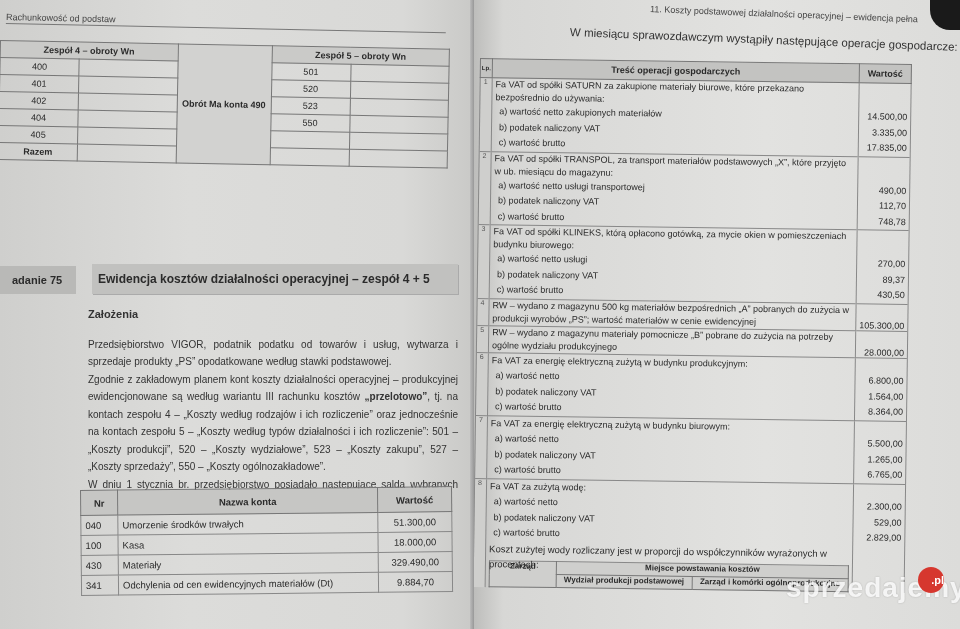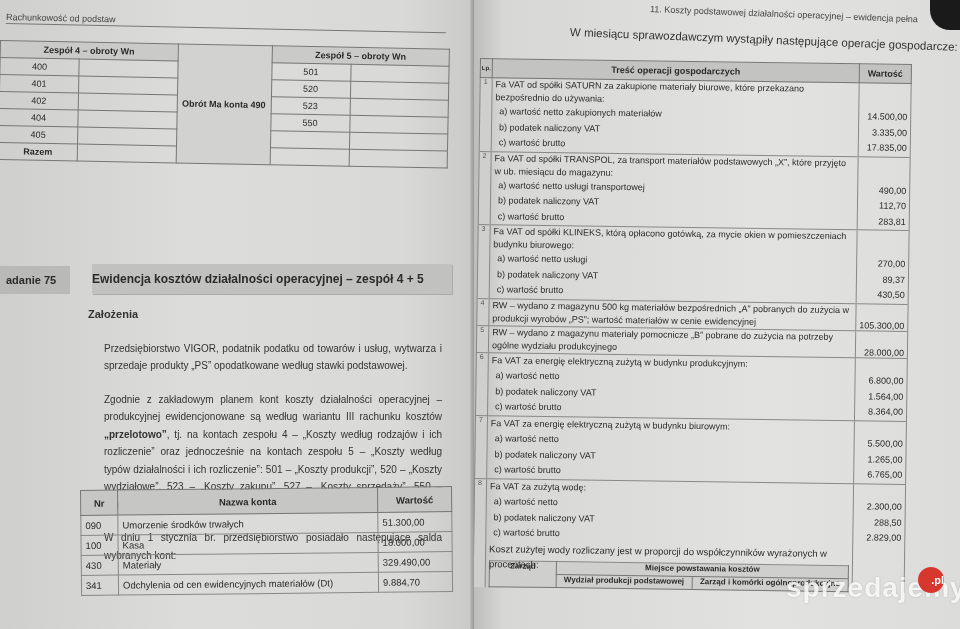--- a/index.html
+++ b/index.html
@@ -11,30 +11,30 @@
   .corner-dark{position:absolute;right:0;top:0;width:30px;height:30px;background:#1a1a1a;border-bottom-left-radius:20px;}
   .running-head-left{position:absolute;left:6px;top:12px;font-size:9px;color:#444;border-bottom:1px solid #777;width:440px;padding-bottom:1px;transform:rotate(1.2deg);transform-origin:left;}
   .running-head-right{position:absolute;left:176px;top:4px;font-size:9px;color:#444;transform:rotate(2.2deg);transform-origin:left;}
   
   .zesp{position:absolute;left:0;top:40px;width:450px;transform:rotate(1.1deg);transform-origin:left top;border-collapse:collapse;font-size:9px;}
   .zesp td{border:1px solid #777;height:16px;padding:0 4px;}
   .zesp .hdr{font-weight:bold;text-align:center;font-family:"Liberation Sans",sans-serif;background:#cacac8;}
   .zesp .num{text-align:center;width:70px;}
   .zesp .mid{text-align:center;font-weight:bold;background:#d2d2d0;width:85px;}
   
-  .zad-tab{position:absolute;left:0;top:266px;width:64px;height:28px;background:#b9b9b7;font-weight:bold;font-size:11px;line-height:28px;padding-left:6px;}
-  .zad-banner{position:absolute;left:92px;top:264px;width:360px;height:30px;background:#c1c1bf;font-weight:bold;font-size:12px;line-height:30px;box-shadow:1px 1px 0 #aaa;}
+  .zad-tab{position:absolute;left:0;top:266px;width:64px;height:28px;background:#b9b9b7;font-weight:bold;font-size:11px;line-height:28px;padding-left:12px;}
+  .zad-banner{position:absolute;left:92px;top:264px;width:360px;height:30px;background:#c1c1bf;font-weight:bold;font-size:12px;line-height:30px;padding-left:6px;box-shadow:1px 1px 0 #aaa;}
   .body-text{position:absolute;left:88px;top:306px;width:370px;font-size:10px;line-height:17.5px;color:#333;}
   .body-text h4{margin:0 0 12px 0;font-size:11px;}
-  .body-text p{margin:16px;text-align:justify;}
+  .body-text p{margin:0;text-align:justify;}
   
   .saldo{position:absolute;left:80px;top:490px;width:372px;border-collapse:collapse;font-size:9.5px;transform:rotate(-0.6deg);transform-origin:left top;}
   .saldo th{background:#c6c6c4;border:1px solid #777;height:22px;font-weight:bold;}
   .saldo td{border:1px solid #888;height:19px;padding:0 4px;}
-  .saldo td.v{text-align:left;width:65px;margin-left:26px;}
+  .saldo td.v{text-align:center;width:65px;margin-left:26px;}
   .saldo td.n{width:28px;}
   
   .intro{position:absolute;left:96px;top:26px;font-size:11.5px;color:#333;transform:rotate(2.2deg);transform-origin:left;}
   .ops{position:absolute;left:6px;top:58px;width:424px;border-collapse:collapse;font-size:9px;transform:rotate(0.8deg);transform-origin:left top;}
   .ops th{background:#c3c3c1;border:1px solid #777;font-weight:bold;height:16px;}
   .ops td{border-left:1px solid #888;border-right:1px solid #888;padding:0 3px;vertical-align:top;}
   .ops tr.op-start td{border-top:1px solid #888;}
   .ops td.lp{width:8px;font-size:7px;background:#cfcfcd;color:#555;}
   .ops td.val{text-align:right;width:62px;vertical-align:bottom;}
   .ops .line{height:15.5px;line-height:15.5px;}
@@ -108,21 +108,21 @@
   </div>
 
   <table class="saldo">
     <tbody>
         <tr>
       <th>Nr</th>
       <th>Nazwa konta</th>
       <th>Wartość</th>
     </tr>
     <tr>
-          <td class="n">090</td>
+          <td class="n">040</td>
           <td>Umorzenie środków trwałych</td>
           <td class="v">51.300,00</td>
         </tr>
     <tr>
           <td class="n">100</td>
           <td>Kasa</td>
           <td class="v">18.000,00</td>
         </tr>
     <tr>
           <td class="n">430</td>
@@ -172,21 +172,21 @@
       <td class="lp">2</td>
       <td>
         <div style="line-height:13px">Fa VAT od spółki TRANSPOL, za transport materiałów podstawowych „X”, które przyjęto w ub. miesiącu do magazynu:</div>
         <div class="line sub">a) wartość netto usługi transportowej</div>
         <div class="line sub">b) podatek naliczony VAT</div>
         <div class="line sub">c) wartość brutto</div>
       </td>
       <td class="val">
         <div class="line">490,00</div>
         <div class="line">112,70</div>
-        <div class="line">283,81</div>
+        <div class="line">748,78</div>
       </td>
     </tr>
 
     <tr class="op-start">
       <td class="lp">3</td>
       <td>
         <div style="line-height:13px">Fa VAT od spółki KLINEKS, którą opłacono gotówką, za mycie okien w pomieszczeniach budynku biurowego:</div>
         <div class="line sub">a) wartość netto usługi</div>
         <div class="line sub">b) podatek naliczony VAT</div>
         <div class="line sub">c) wartość brutto</div>
@@ -257,21 +257,21 @@
           <tr>
             <td>Wydział produkcji podstawowej</td>
             <td>Zarząd i komórki ogólnoprodukcyjne</td>
           </tr>
         </tbody>
             </table>
       </td>
       <td class="val" style="vertical-align:top">
         <div class="line">&nbsp;</div>
         <div class="line">2.300,00</div>
-        <div class="line">288,50</div>
+        <div class="line">529,00</div>
         <div class="line">2.829,00</div>
       </td>
     </tr>
   </tbody>
     </table>
 </div>
 
 <div class="watermark">sprzedajemy</div>
 <div class="wm-badge">.pl</div>
 

